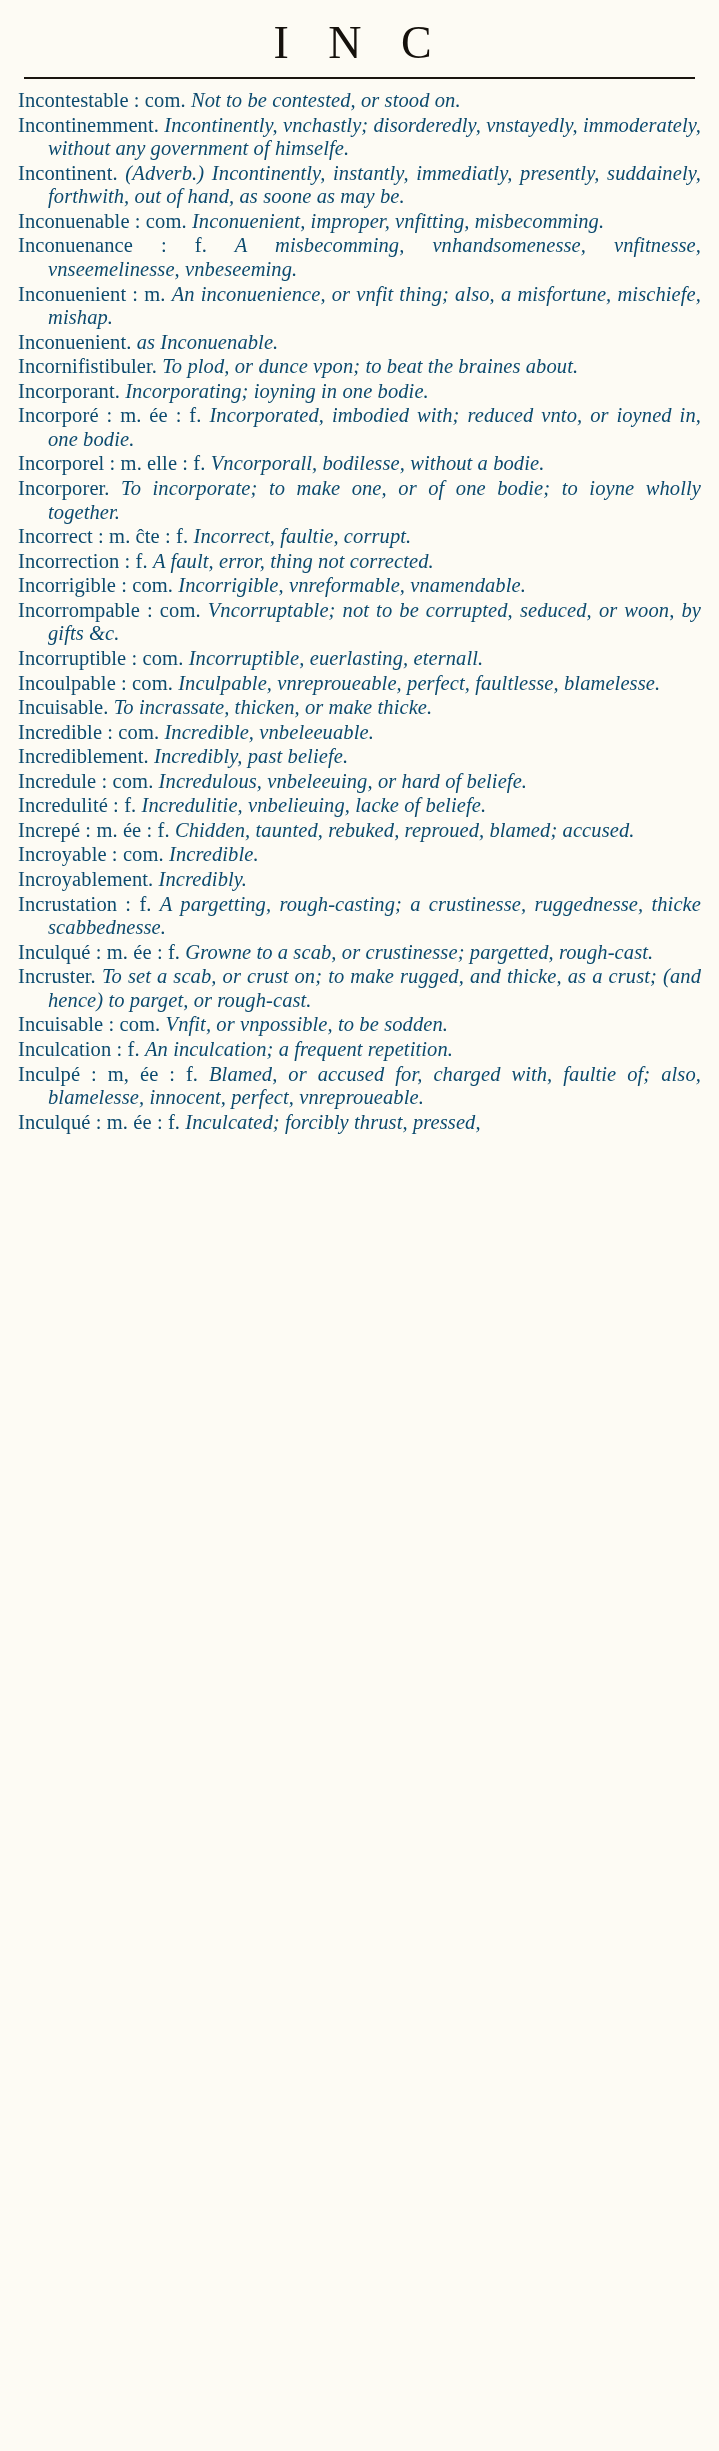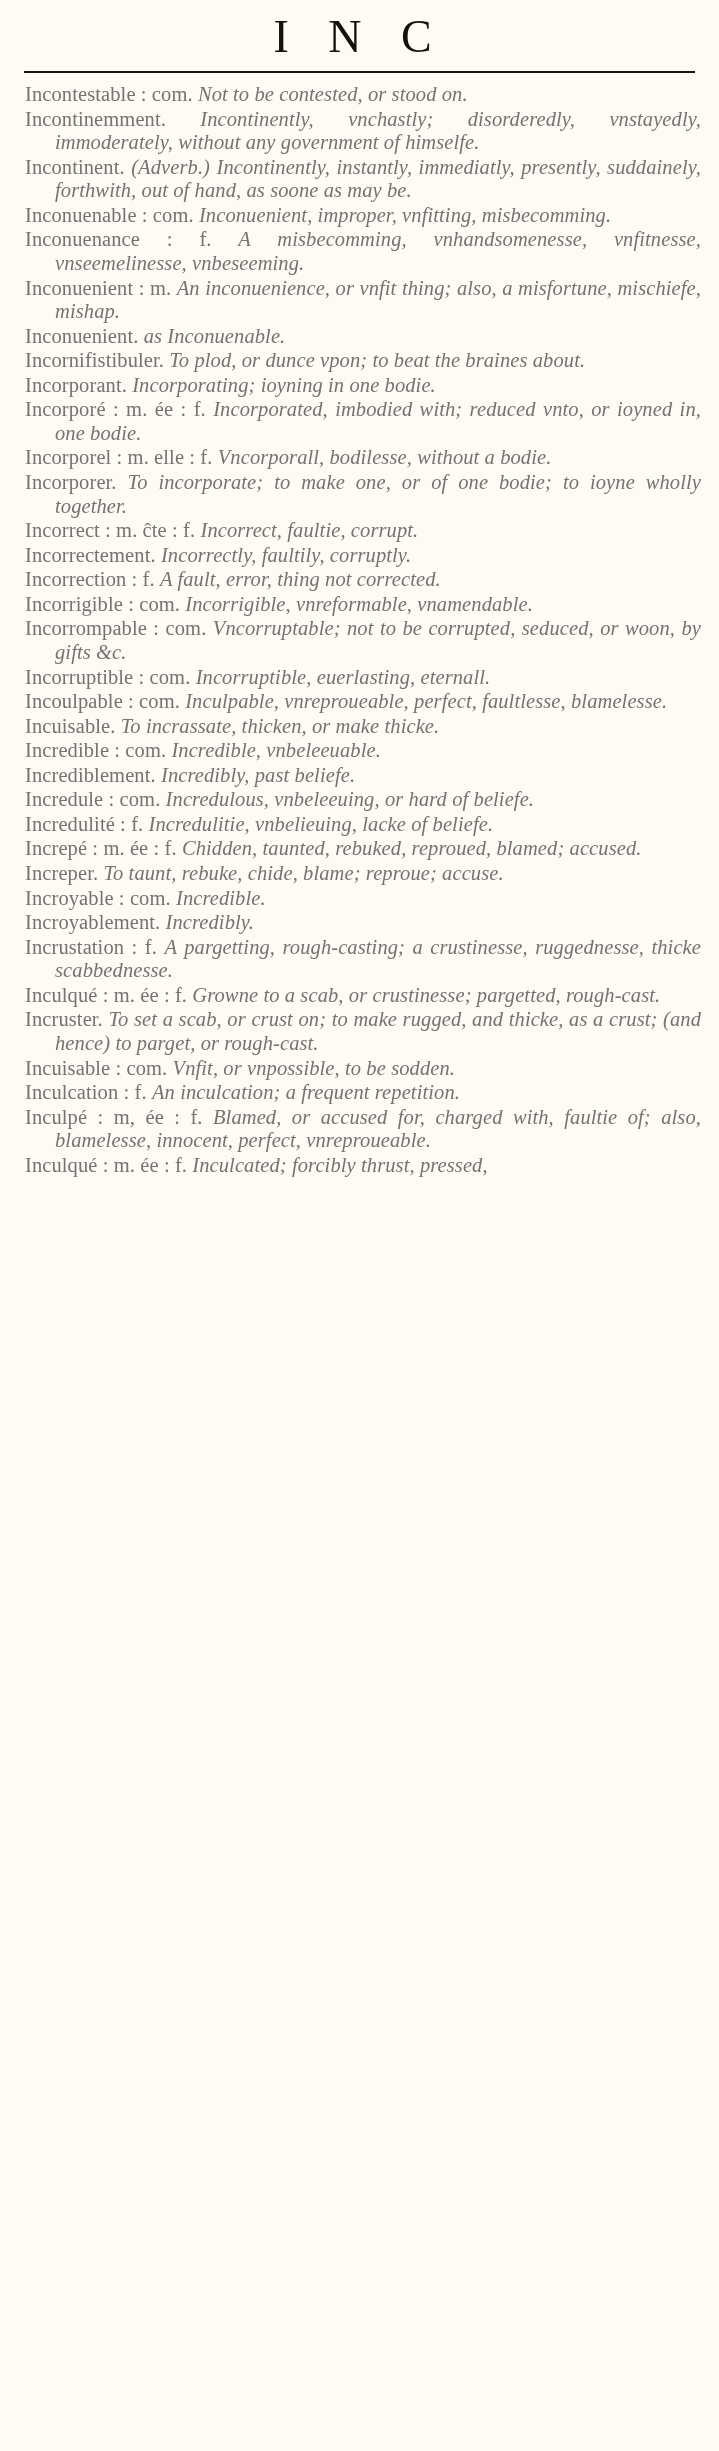--- a/index.html
+++ b/index.html
@@ -19,31 +19,30 @@
     box-sizing: border-box;
     padding: 0 18px;
   }
   .header {
     text-align: center;
     font-family: "Liberation Serif", serif;
     font-size: 46px;
     letter-spacing: 14px;
     font-weight: normal;
     color: #15110c;
-    padding-top: 10px;
+    padding-top: 16px;
     padding-bottom: 4px;
   }
   .rule {
     border: none;
     border-top: 2px solid #1a150f;
     margin: 4px 6px 10px 6px;
   }
   .entries {
-    color: #737373;
-    margin-left: 7px;
+    color: #0c4a6e;
   }
   .entry {
     font-size: 20.5px;
     line-height: 1.15;
     margin: 0 0 1px 0;
     padding-left: 30px;
     text-indent: -30px;
     text-align: justify;
     letter-spacing: 0.1px;
   }
@@ -130,24 +129,20 @@
     <p class="entry">
       <span class="hw">Incorporer.</span>
       <span class="df">To incorporate; to make one, or of one bodie; to ioyne wholly together.</span>
     </p>
 
     <p class="entry">
       <span class="hw">Incorrect : m. ĉte : f.</span>
       <span class="df">Incorrect, faultie, corrupt.</span>
     </p>
 
-    <p class="entry">
-      <span class="hw">Incorrectement.</span>
-      <span class="df">Incorrectly, faultily, corruptly.</span>
-    </p>
 
     <p class="entry">
       <span class="hw">Incorrection : f.</span>
       <span class="df">A fault, error, thing not corrected.</span>
     </p>
 
     <p class="entry">
       <span class="hw">Incorrigible : com.</span>
       <span class="df">Incorrigible, vnreformable, vnamendable.</span>
     </p>
@@ -191,24 +186,20 @@
       <span class="hw">Incredulité : f.</span>
       <span class="df">Incredulitie, vnbelieuing, lacke of beliefe.</span>
     </p>
 
 
     <p class="entry">
       <span class="hw">Increpé : m. ée : f.</span>
       <span class="df">Chidden, taunted, rebuked, reproued, blamed; accused.</span>
     </p>
 
-    <p class="entry">
-      <span class="hw">Increper.</span>
-      <span class="df">To taunt, rebuke, chide, blame; reproue; accuse.</span>
-    </p>
 
     <p class="entry">
       <span class="hw">Incroyable : com.</span>
       <span class="df">Incredible.</span>
     </p>
 
     <p class="entry">
       <span class="hw">Incroyablement.</span>
       <span class="df">Incredibly.</span>
     </p>

